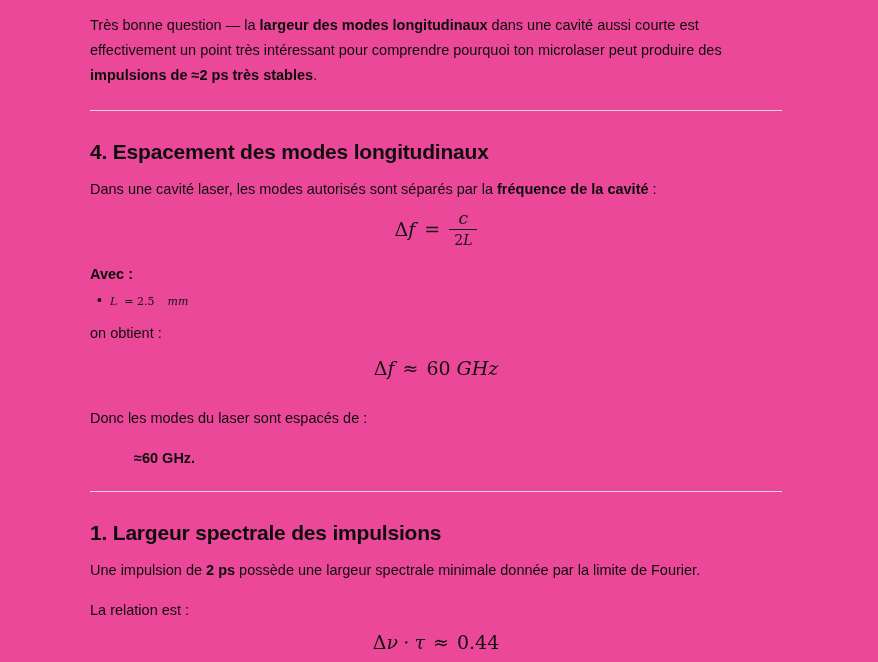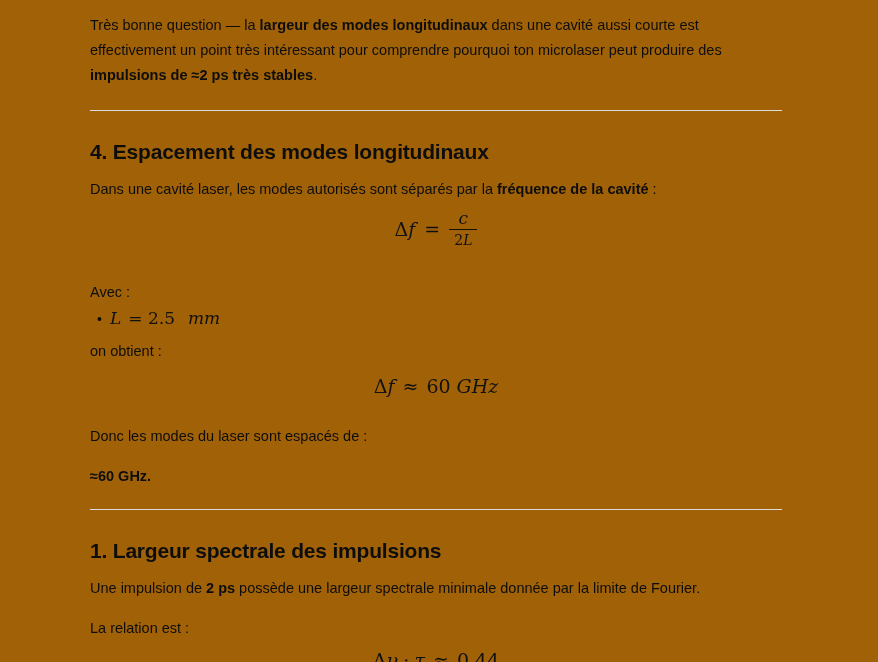--- a/index.html
+++ b/index.html
@@ -4,21 +4,21 @@
 <style>
   html, body {
     margin: 0;
     padding: 0;
     background: #ffffff;
   }
   .page {
     width: 878px;
     height: 662px;
     overflow: hidden;
-    background: #a16207;
+    background: #ec4899;
   }
   .content {
     width: 692px;
     margin-left: 90px;
     padding-top: 13px;
     font-family: "Liberation Sans", sans-serif;
     font-size: 14.5px;
     line-height: 25px;
     color: #0d0d0d;
   }
@@ -67,40 +67,40 @@
     vertical-align: middle;
   }
   .frac .num { display: block; font-size: 17px; line-height: 19px; padding: 0 5px 1px 5px; }
   .frac .bar { display: block; width: 100%; border-top: 1.5px solid #111111; }
   .frac .den { display: block; font-size: 14px; line-height: 19px; padding: 1px 5px 0 5px; }
 
   .line-display { margin-top: 10px; line-height: 24px; }
   .line-display.fourier { margin-top: 7px; }
 
   
-  .p-avec { margin-top: 28px; }
+  .p-avec { margin-top: 10px; font-weight: bold; }
   .list { margin: 1px 0 0 0; padding: 0; list-style: none; }
   .list li {
     display: flex;
     align-items: baseline;
     line-height: 25px;
   }
   .bullet-dot {
     width: 20px;
     padding-left: 7px;
     box-sizing: border-box;
     font-size: 14px;
     flex: 0 0 20px;
   }
-  .li-math { font-size: 17px; text-align: right; }
+  .li-math { font-size: 11px; text-align: right; }
   .li-math .eqsp { margin: 0 7px; font-style: normal; }
   .li-math .unit { margin-left: 6px; }
   .p-obtient { margin-top: 7px; }
   .p-donc { margin-top: 26px; }
-  .p-result { margin-top: 15px; }
+  .p-result { margin-top: 15px; margin-left: 44px; }
   .p-relation { margin-top: 15px; }
 
   .cutoff-line {
     margin: 9px 0 0 95px;
     width: 605px;
     height: 2px;
     background: #707070;
   }
 </style>
 </head>

